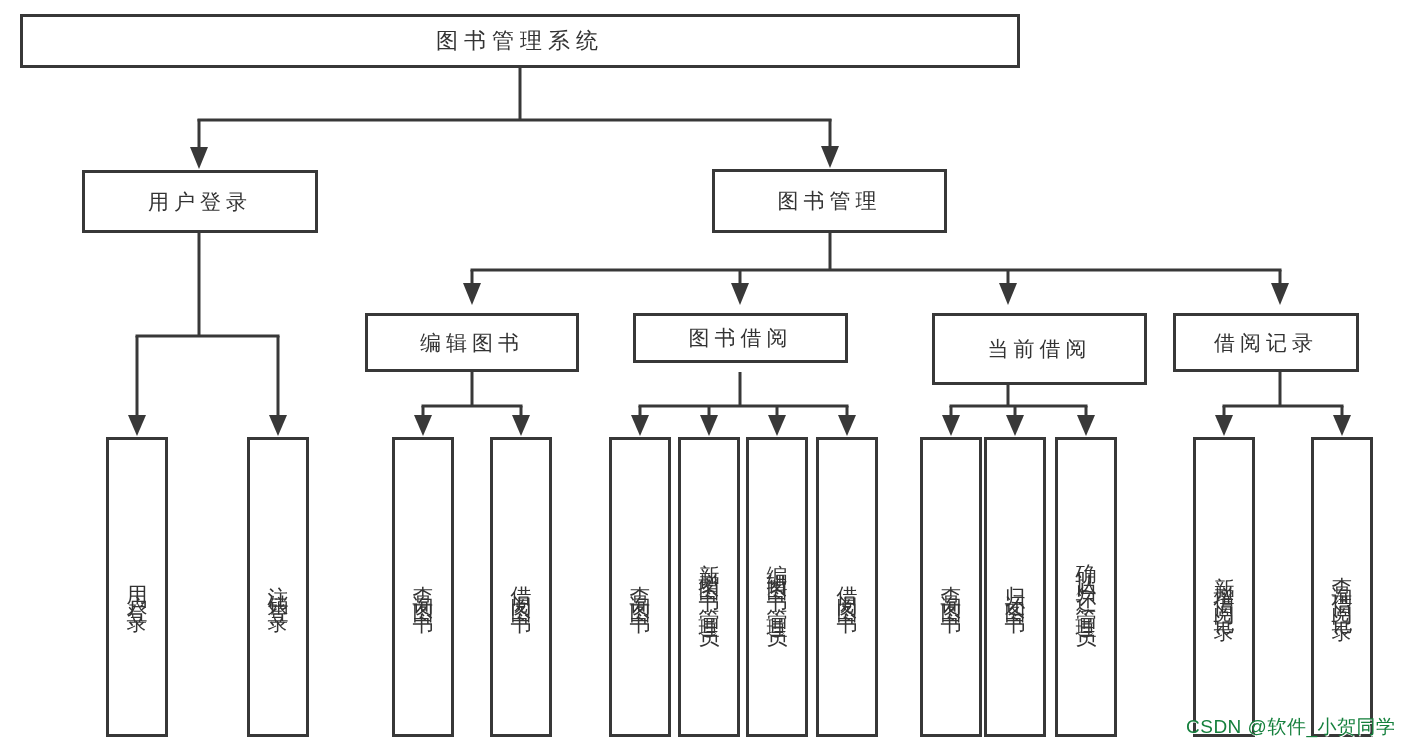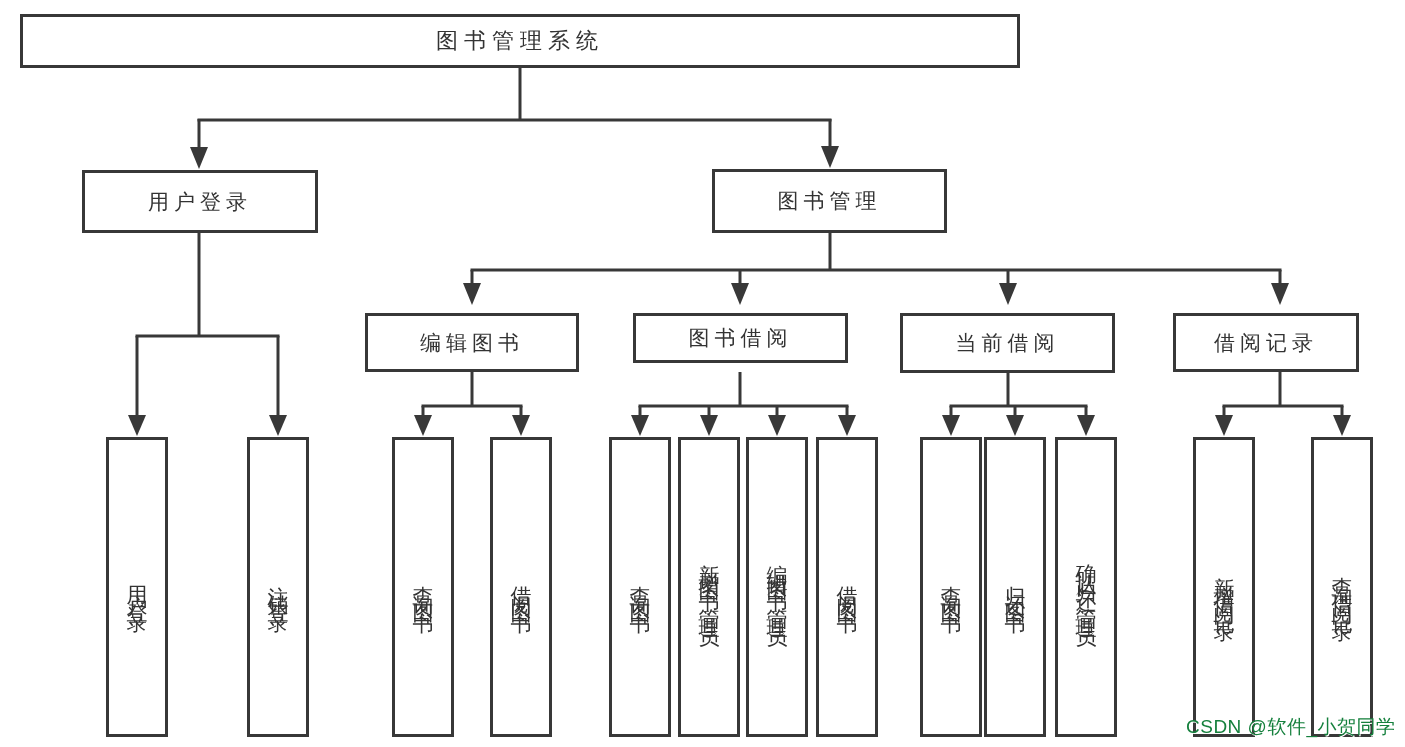--- a/index.html
+++ b/index.html
@@ -98,21 +98,21 @@
     </g>
   </svg>
 
   <div class="node h root" style="left:20px;top:14px;width:1000px;height:54px;">图书管理系统</div>
 
   <div class="node h" style="left:82px;top:170px;width:236px;height:63px;">用户登录</div>
   <div class="node h" style="left:712px;top:169px;width:235px;height:64px;">图书管理</div>
 
   <div class="node h" style="left:365px;top:313px;width:214px;height:59px;">编辑图书</div>
   <div class="node h" style="left:633px;top:313px;width:215px;height:50px;">图书借阅</div>
-  <div class="node h" style="left:900px;top:313px;width:215px;height:60px;">当前借阅</div>
+  <div class="node h" style="left:932px;top:313px;width:215px;height:72px;">当前借阅</div>
   <div class="node h" style="left:1173px;top:313px;width:186px;height:59px;">借阅记录</div>
 
   <div class="node v" style="left:106px;top:437px;width:62px;height:300px;">
     <span class="vtext">用户登录</span>
   </div>
   <div class="node v" style="left:247px;top:437px;width:62px;height:300px;">
     <span class="vtext">注销登录</span>
   </div>
 
   <div class="node v" style="left:392px;top:437px;width:62px;height:300px;">

